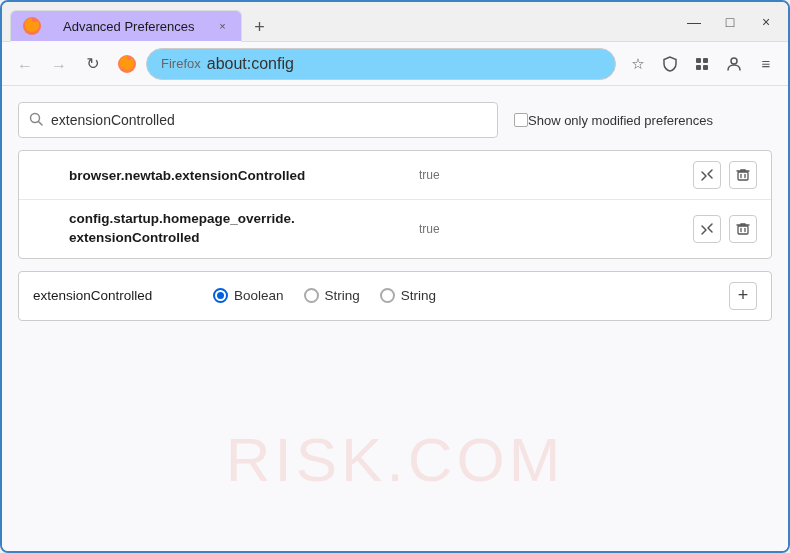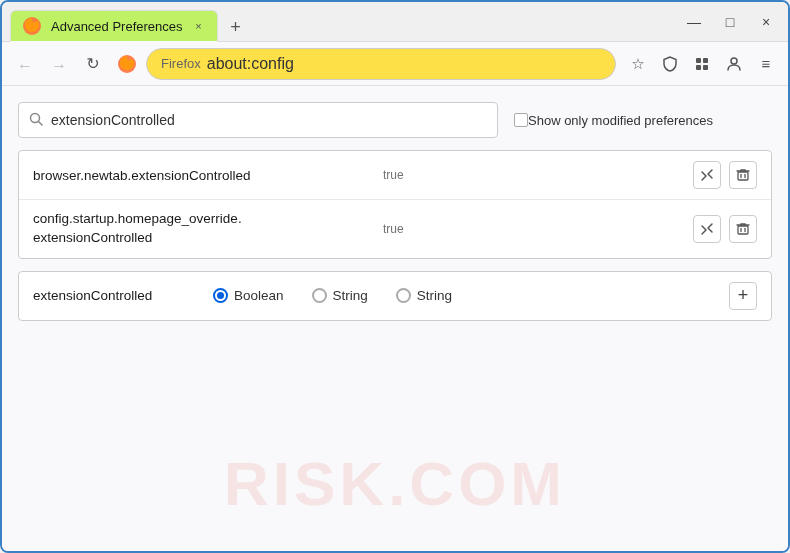--- a/index.html
+++ b/index.html
@@ -35,29 +35,29 @@
     }
 
     .tab-area {
       display: flex;
       align-items: flex-end;
       flex: 1;
       height: 100%;
     }
 
     .tab-active {
-      background: #bef264;
+      background: #c4b5fd;
       border: 1px solid #ddd;
       border-bottom: 1px solid #f9f9fb;
       border-radius: 6px 6px 0 0;
       padding: 0 10px;
       height: 32px;
       display: flex;
       align-items: center;
-      gap: 8px;
+      gap: 20px;
       font-size: 13px;
       color: #1a1a1a;
       min-width: 180px;
       margin-bottom: -1px;
     }
 
     .tab-close {
       width: 16px;
       height: 16px;
       border-radius: 50%;
@@ -127,21 +127,21 @@
     }
 
     .nav-btn.disabled {
       color: #bbb;
       cursor: default;
     }
 
     .address-bar {
       flex: 1;
       height: 32px;
-      background: #fde047;
+      background: #7dd3fc;
       border: 1px solid #ccc;
       border-radius: 20px;
       display: flex;
       align-items: center;
       padding: 0 14px;
       font-size: 14px;
       color: #333;
       gap: 6px;
     }
 
@@ -174,25 +174,25 @@
       flex: 1;
       padding: 16px;
       background: #f9f9fb;
       position: relative;
       overflow: hidden;
     }
 
     
     .watermark {
       position: absolute;
-      bottom: 32px;
+      bottom: 56px;
       left: 50%;
       transform: translateX(-50%);
       font-size: 62px;
-      font-weight: 700;
+      font-weight: 400;
       color: rgba(220, 80, 60, 0.12);
       letter-spacing: 4px;
       white-space: nowrap;
       pointer-events: none;
       z-index: 0;
       font-family: Arial, sans-serif;
     }
 
     
     .search-row {
@@ -266,25 +266,26 @@
       border-bottom: 1px solid #e8e8e8;
       gap: 10px;
       min-height: 44px;
     }
 
     .result-row:last-child {
       border-bottom: none;
     }
 
     .pref-name {
-      font-weight: 400;
+      font-weight: 700;
       font-size: 13.5px;
       color: #1a1a1a;
       flex: 0 0 auto;
       min-width: 340px;
+      margin-left: 36px;
     }
 
     .pref-value {
       font-size: 12px;
       color: #737373;
       flex: 1;
     }
 
     .row-actions {
       display: flex;
@@ -322,21 +323,21 @@
 
     .add-pref-name {
       font-size: 13.5px;
       color: #1a1a1a;
       min-width: 160px;
     }
 
     .radio-group {
       display: flex;
       align-items: center;
-      gap: 28px;
+      gap: 20px;
       flex: 1;
     }
 
     .radio-option {
       display: flex;
       align-items: center;
       gap: 6px;
       cursor: pointer;
       font-size: 13.5px;
       color: #333;

